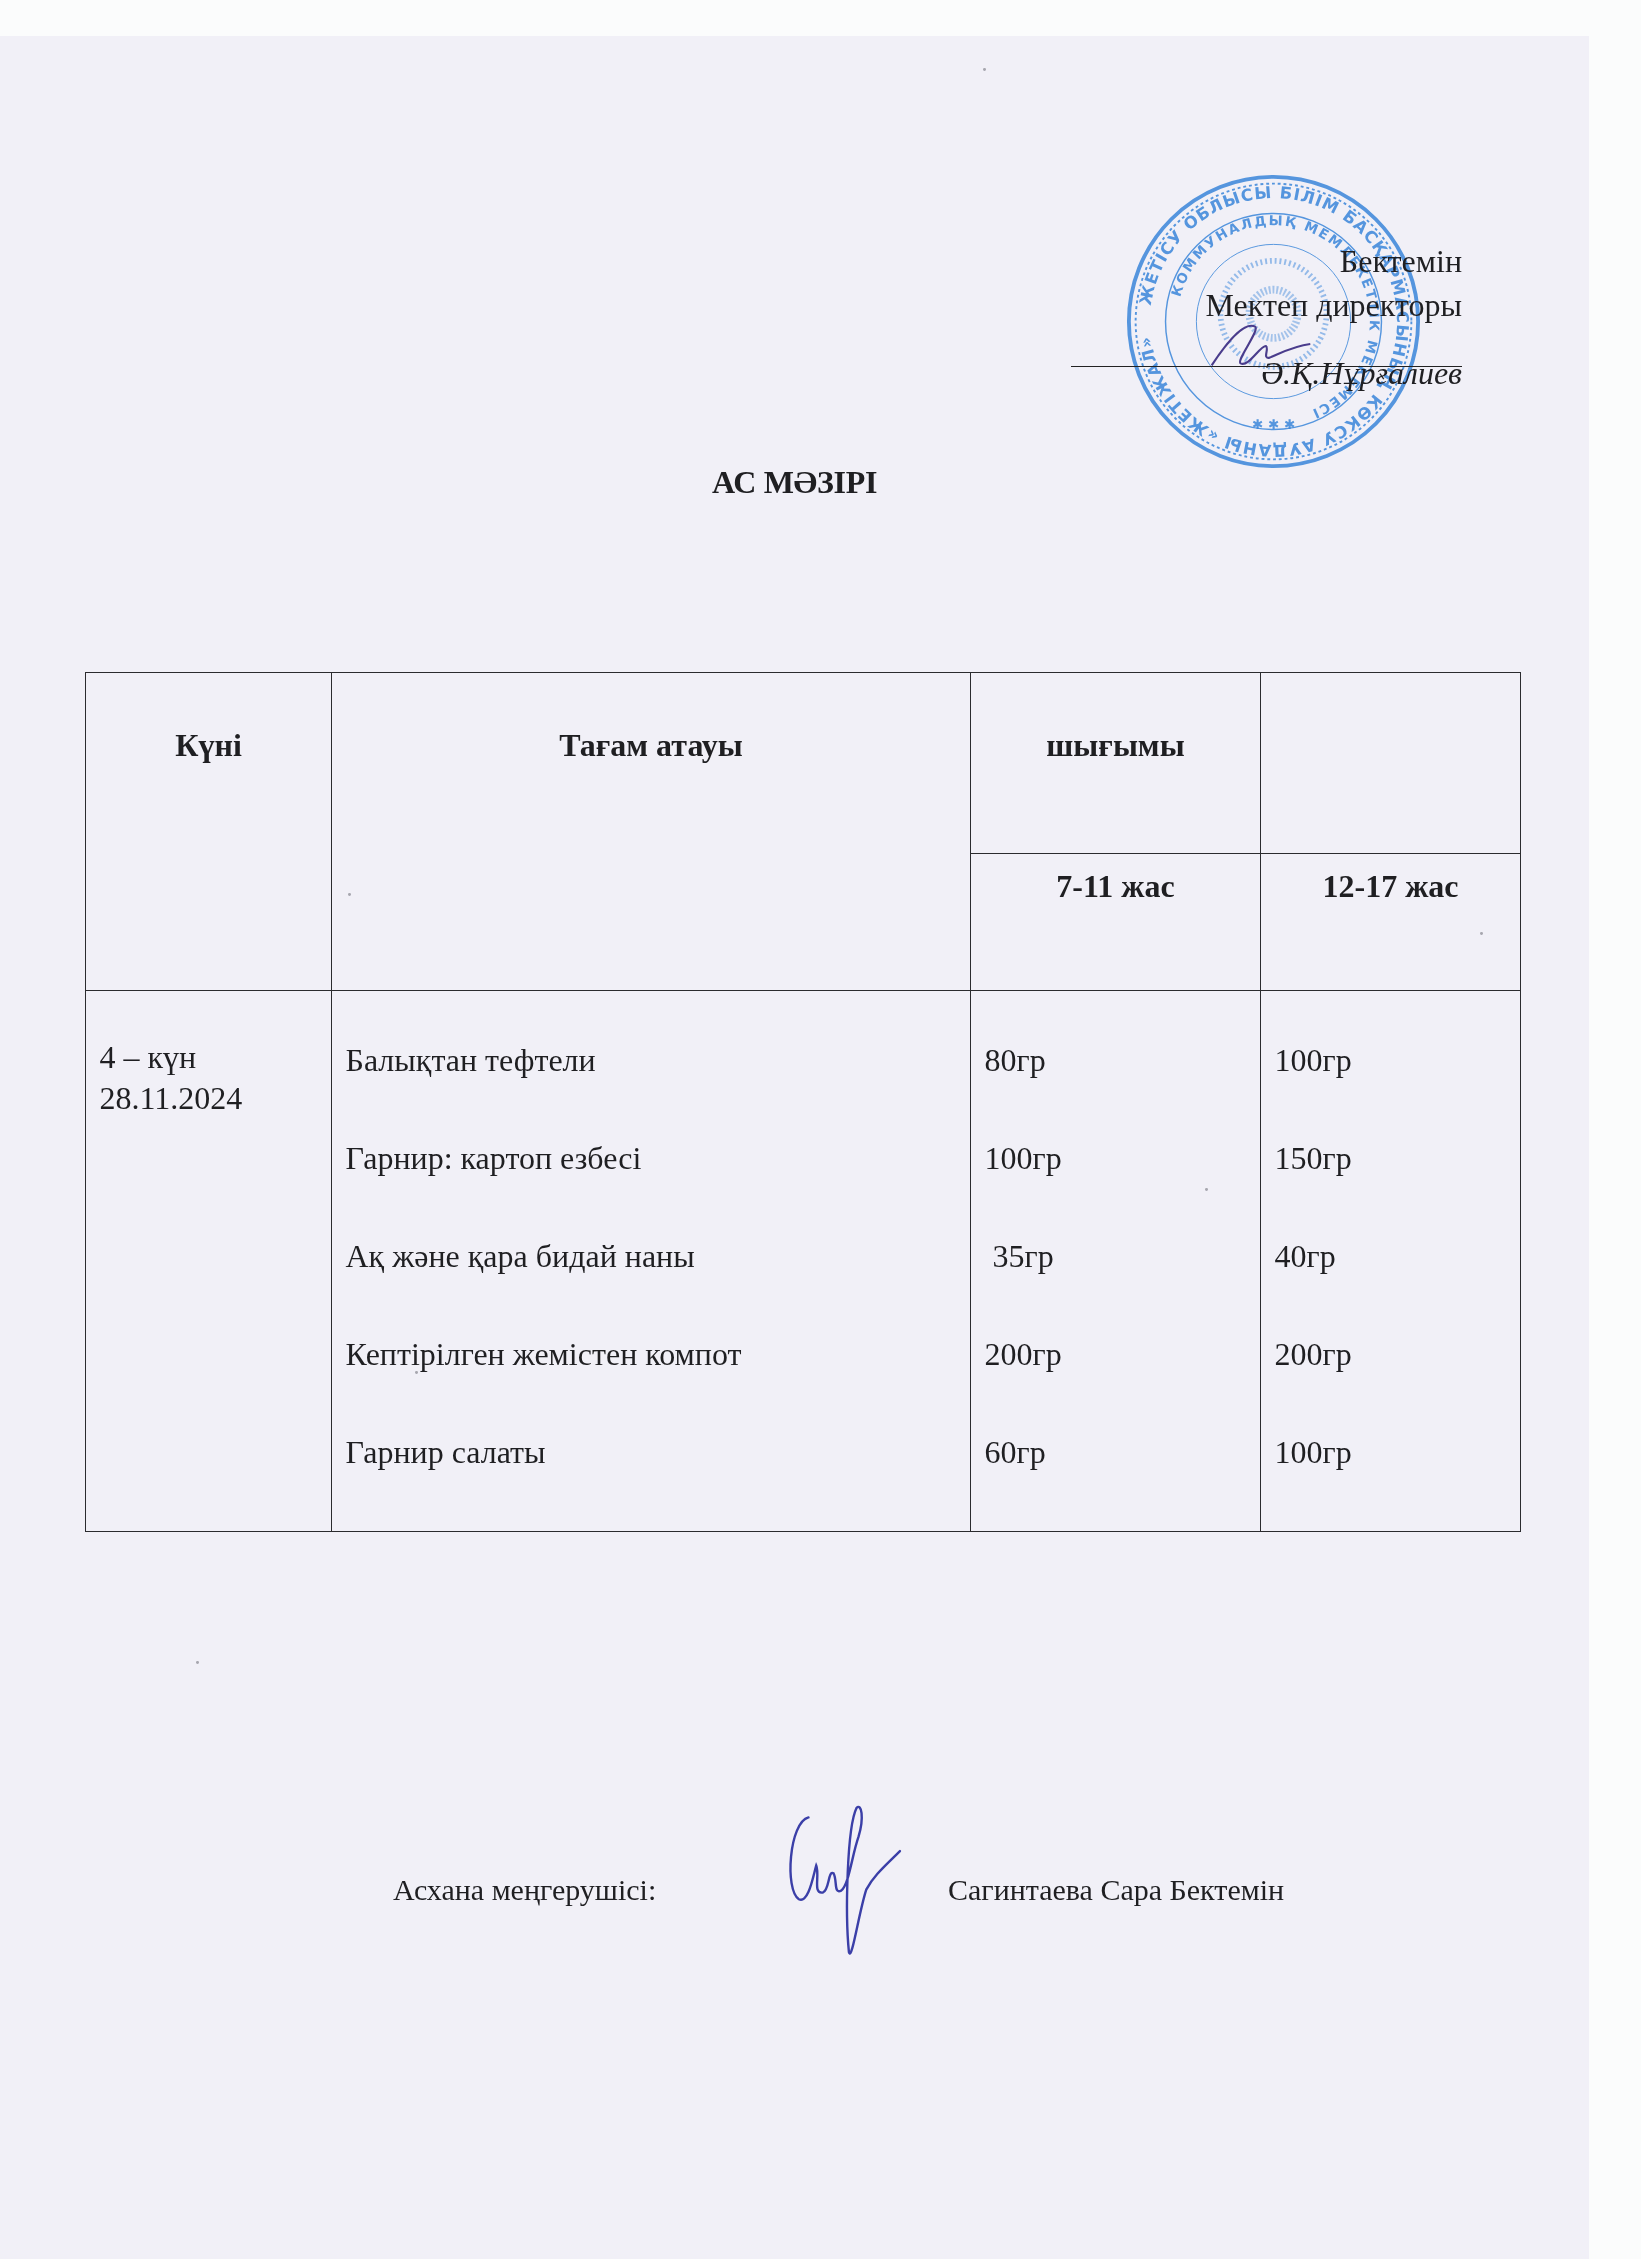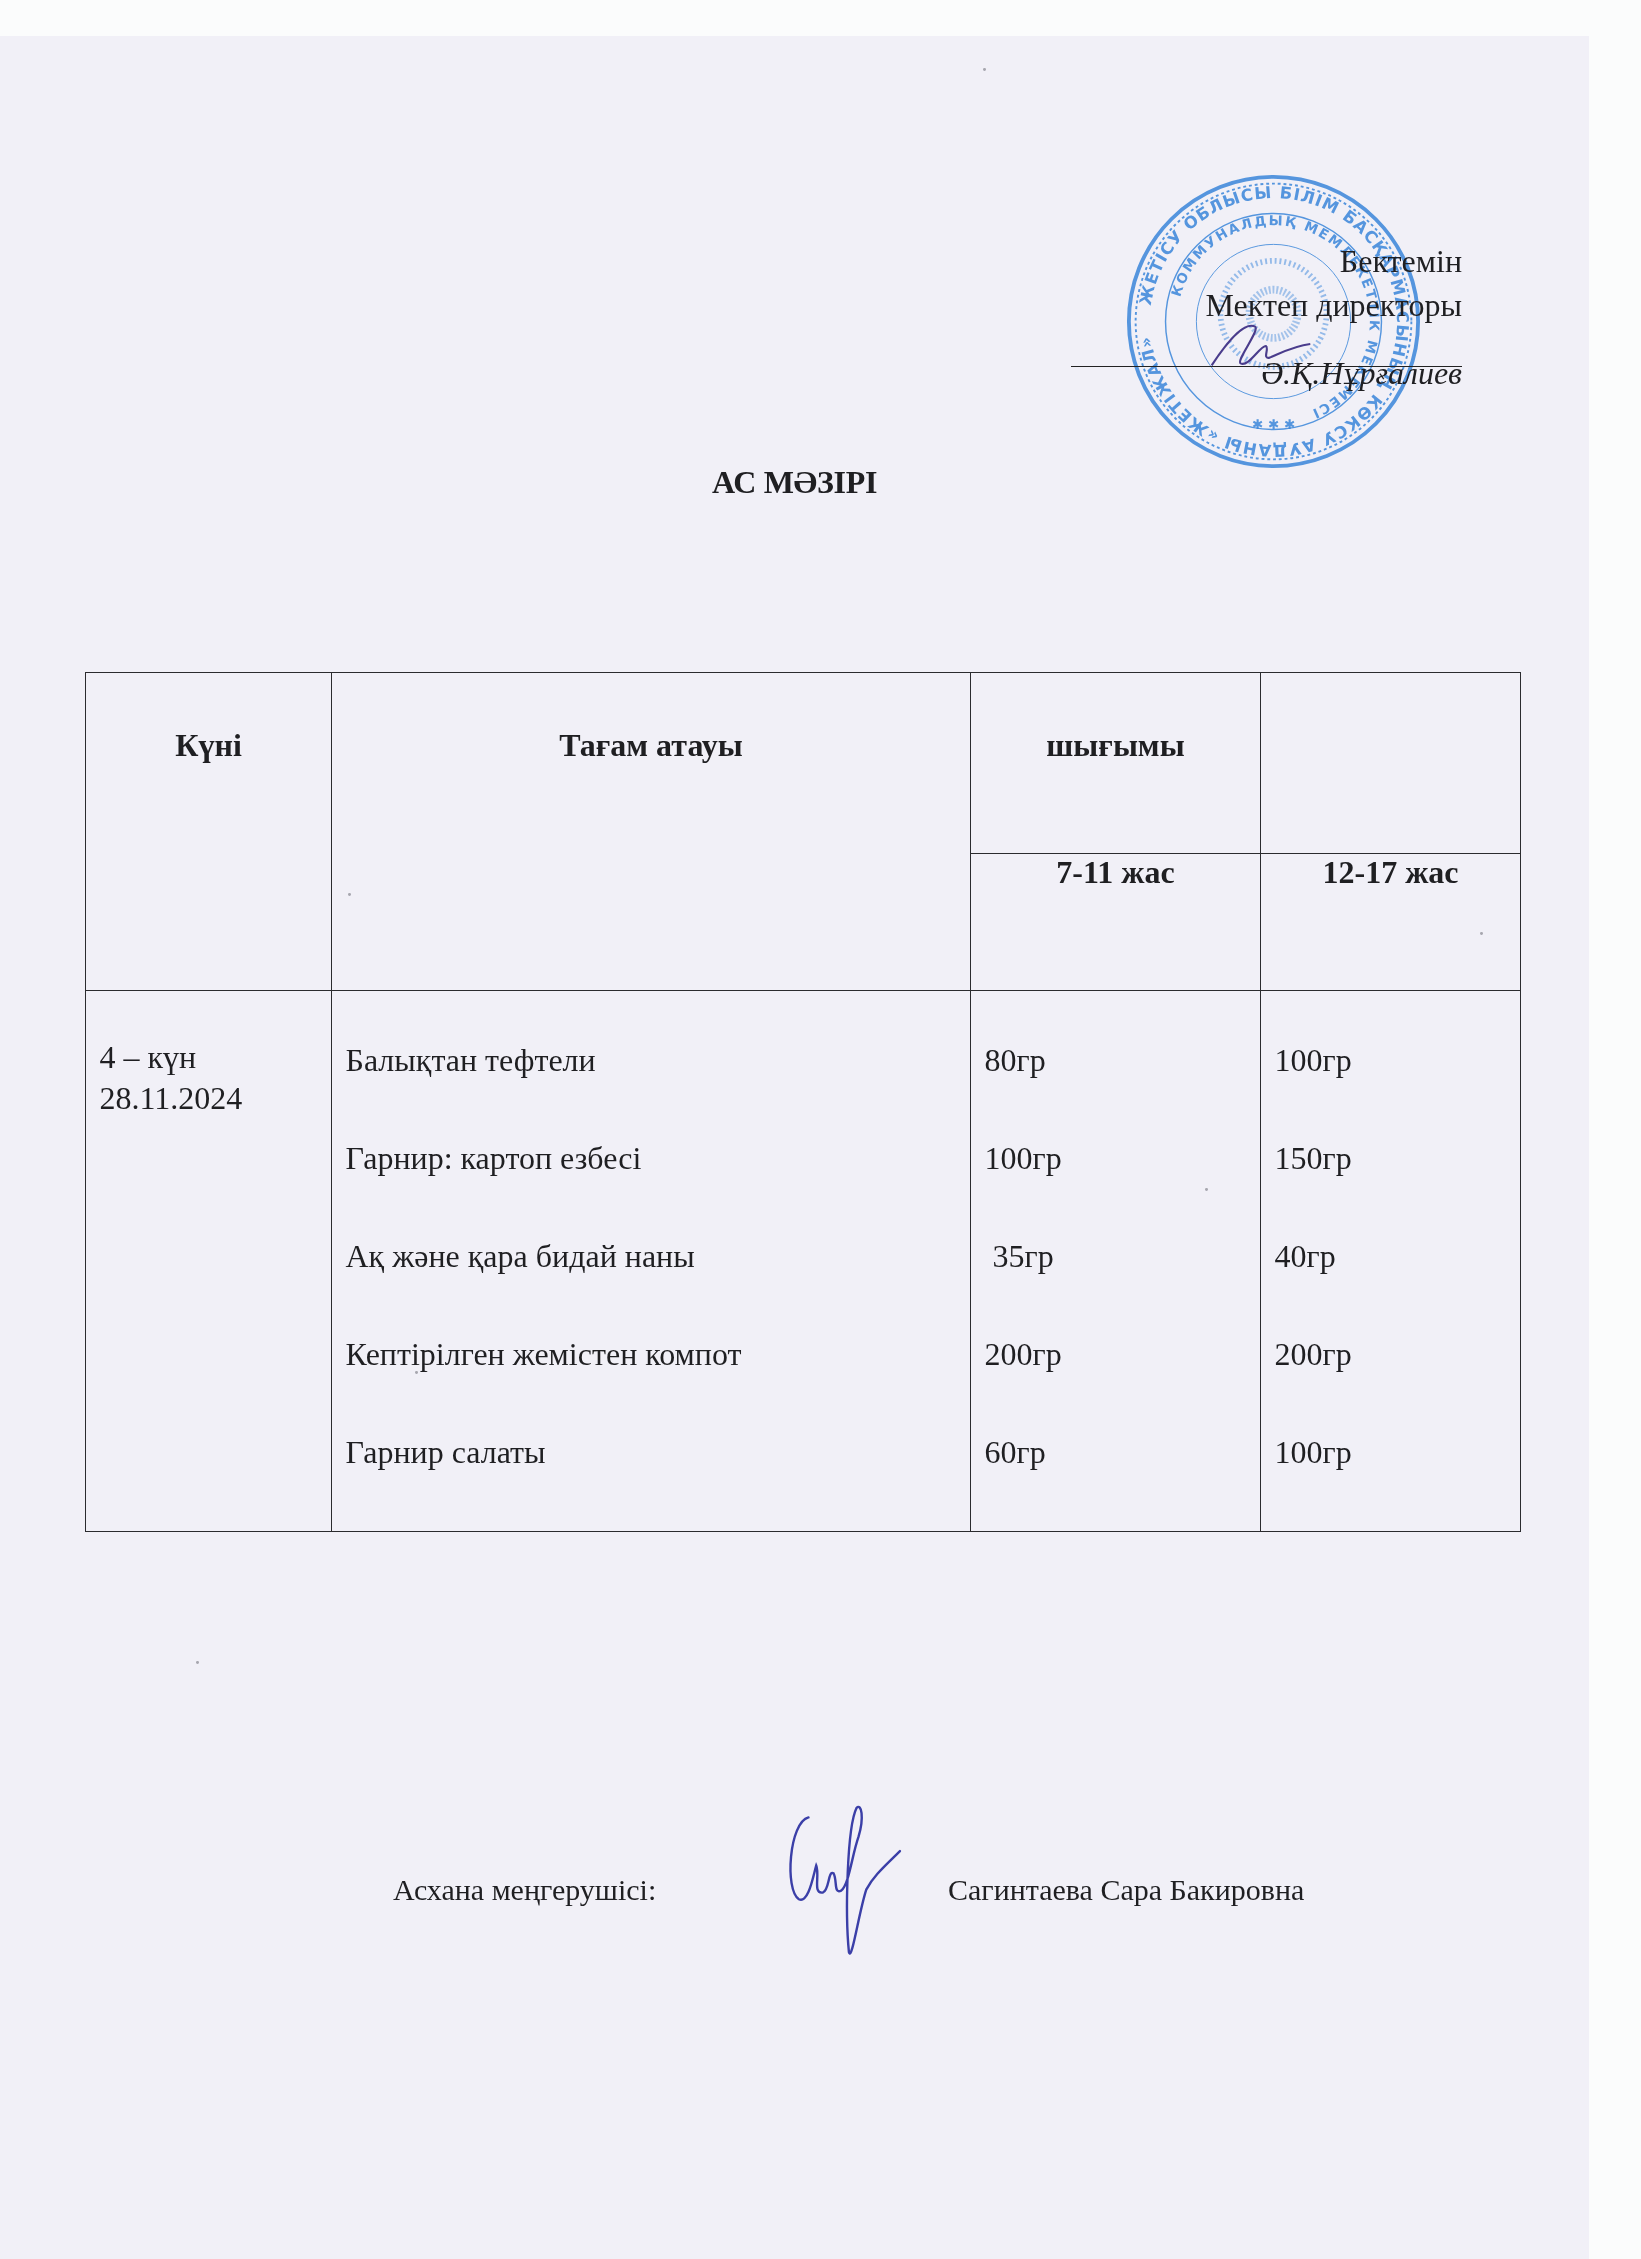--- a/index.html
+++ b/index.html
@@ -29,21 +29,21 @@
     
     table.menu {
       position: absolute; left: 85px; top: 672px; width: 1435px; height: 763px;
       border-collapse: collapse; table-layout: fixed;
     }
     table.menu td, table.menu th { border: 1.9px solid #2b2b2e; padding: 0; font-size: 32px; }
     table.menu th { font-weight: bold; text-align: center; vertical-align: top; }
     .h-top th { height: 180px; }
     .h-top th .lbl { display: block; margin-top: 54px; }
     .h-sub th { height: 136px; }
-    .h-sub th .lbl { display: block; margin-top: 0; }
+    .h-sub th .lbl { display: block; margin-top: 14px; }
     .body-row td { vertical-align: top; }
     .day { padding: 46px 0 0 13.5px !important; line-height: 41px; }
     .items { padding: 50px 0 0 13.5px !important; }
     .items div, .qty div { height: 98px; line-height: 39px; }
     .qty { padding: 50px 0 0 13.5px !important; }
 
     
     .footer { position: absolute; top: 1873px; left: 393px; font-size: 30px; }
     .footer .role { position: absolute; left: 0; top: 0; white-space: nowrap; }
     .footer .fullname { position: absolute; left: 555px; top: 0; white-space: nowrap; }
@@ -151,19 +151,19 @@
       <div>40гр</div>
       <div>200гр</div>
       <div>100гр</div>
     </td>
   </tr>
 </tbody>
   </table>
 
 <div class="footer">
   <span class="role">Асхана меңгерушісі:</span>
-  <span class="fullname">Сагинтаева Сара Бакировна</span>
+  <span class="fullname">Сагинтаева Сара Бектемін</span>
 </div>
 
 <svg class="sig-cook" viewBox="0 0 160 170">
   <path d="M40,20 C20,25 15,95 30,105 C40,110 45,80 48,70 C52,80 44,100 55,98 C62,95 60,75 66,78 C70,85 66,100 74,96 C82,90 85,60 92,40 C98,20 95,5 90,10 C80,30 78,120 82,160 C85,170 92,120 100,95 C108,80 120,70 135,55" fill="none" stroke="#3b3fa8" stroke-width="2.5" stroke-linecap="round"></path>
 </svg>
 
 
 </body></html>

